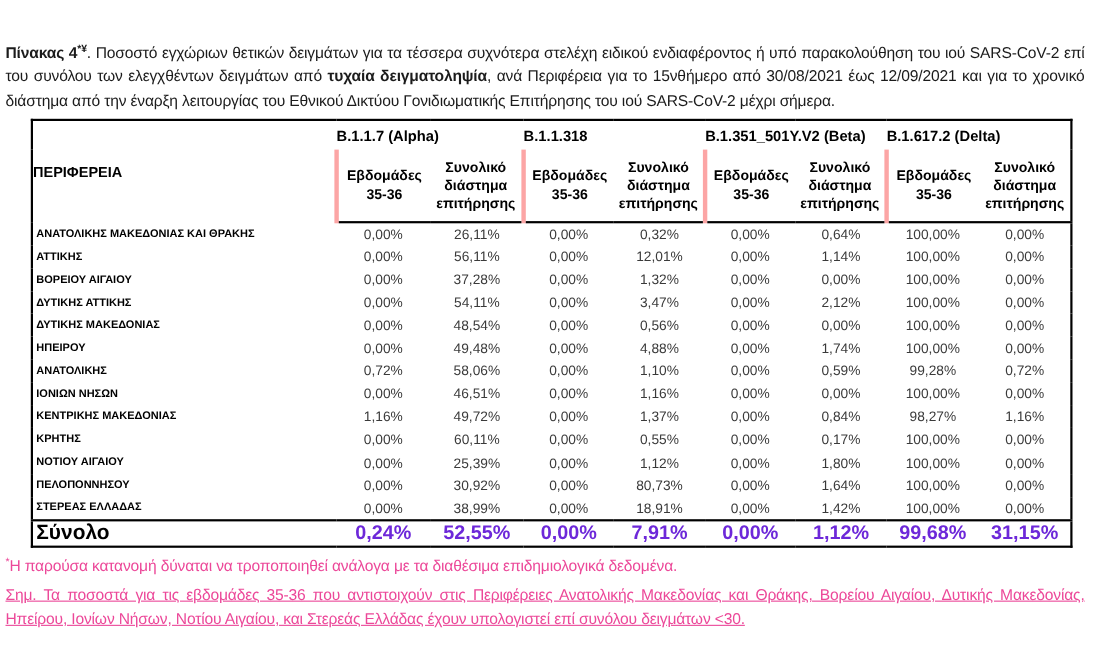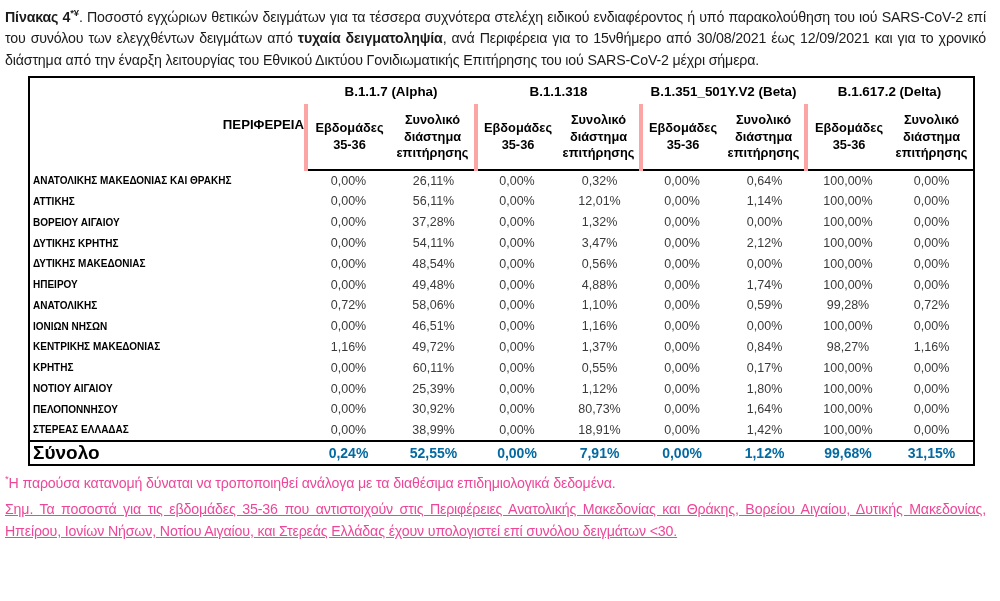--- a/index.html
+++ b/index.html
@@ -13,46 +13,47 @@
   .page { padding: 7px 14px 0 5px; }
 
   
   .caption {
     font-size: 14.2px;
     line-height: 21.4px;
     letter-spacing: -0.15px;
     text-align: justify;
     color: #1b1b1b;
     margin-bottom: 5px;
+    margin-top: 32px;
   }
   .caption b { font-weight: bold; }
   .caption sup { font-size: 9.5px; vertical-align: super; line-height: 0; }
 
   
   table.variants {
     border-collapse: collapse;
     margin-left: 23px;
     width: 945px;
     table-layout: fixed;
   }
   table.variants th, table.variants td {
     border: 0 solid #000;
     overflow: hidden;
   }
   .outer { border: 2px solid #000; }
   th.region-head {
     border-right: 2px solid #000;
-    font-size: 13.2px; font-weight: bold; text-align: right;
+    font-size: 13.2px; font-weight: bold; text-align: left;
     color: #000;
   }
   th.variant {
     border-left: 2px solid #000;
     border-bottom: 1px solid #000;
     height: 27px;
-    font-size: 13.4px; font-weight: bold; text-align: center;
+    font-size: 13.4px; font-weight: bold; text-align: left;
     color: #000;
   }
   th.sub {
     height: 66px;
     font-size: 12.8px; font-weight: bold; text-align: center;
     line-height: 1.28;
     color: #000;
     padding: 0 1px;
     vertical-align: middle;
   }
@@ -71,21 +72,21 @@
     text-align: center;
     white-space: nowrap;
   }
   td.group-start { border-left: 2px solid #000; }
 
   tr.total-row td {
     border-top: 2px solid #000;
     height: 23px;
     font-weight: bold; color: #000;
   }
-  tr.total-row td.val { font-size: 14px; color: #0369a1; }
+  tr.total-row td.val { font-size: 18px; color: #6d28d9; }
   tr.total-row td.region { font-size: 19px; }
 
   
   .footnotes { margin-top: 7px; }
   .footnote {
     font-size: 14.2px;
     line-height: 21.6px;
     letter-spacing: -0.15px;
     text-align: justify;
     color: #ec4899;
@@ -159,21 +160,21 @@
           <td class="val group-start">0,00%</td>
           <td class="val">37,28%</td>
           <td class="val group-start">0,00%</td>
           <td class="val">1,32%</td>
           <td class="val group-start">0,00%</td>
           <td class="val">0,00%</td>
           <td class="val group-start">100,00%</td>
           <td class="val">0,00%</td>
         </tr>
         <tr>
-          <td class="region">ΔΥΤΙΚΗΣ ΚΡΗΤΗΣ</td>
+          <td class="region">ΔΥΤΙΚΗΣ ΑΤΤΙΚΗΣ</td>
           <td class="val group-start">0,00%</td>
           <td class="val">54,11%</td>
           <td class="val group-start">0,00%</td>
           <td class="val">3,47%</td>
           <td class="val group-start">0,00%</td>
           <td class="val">2,12%</td>
           <td class="val group-start">100,00%</td>
           <td class="val">0,00%</td>
         </tr>
         <tr>

